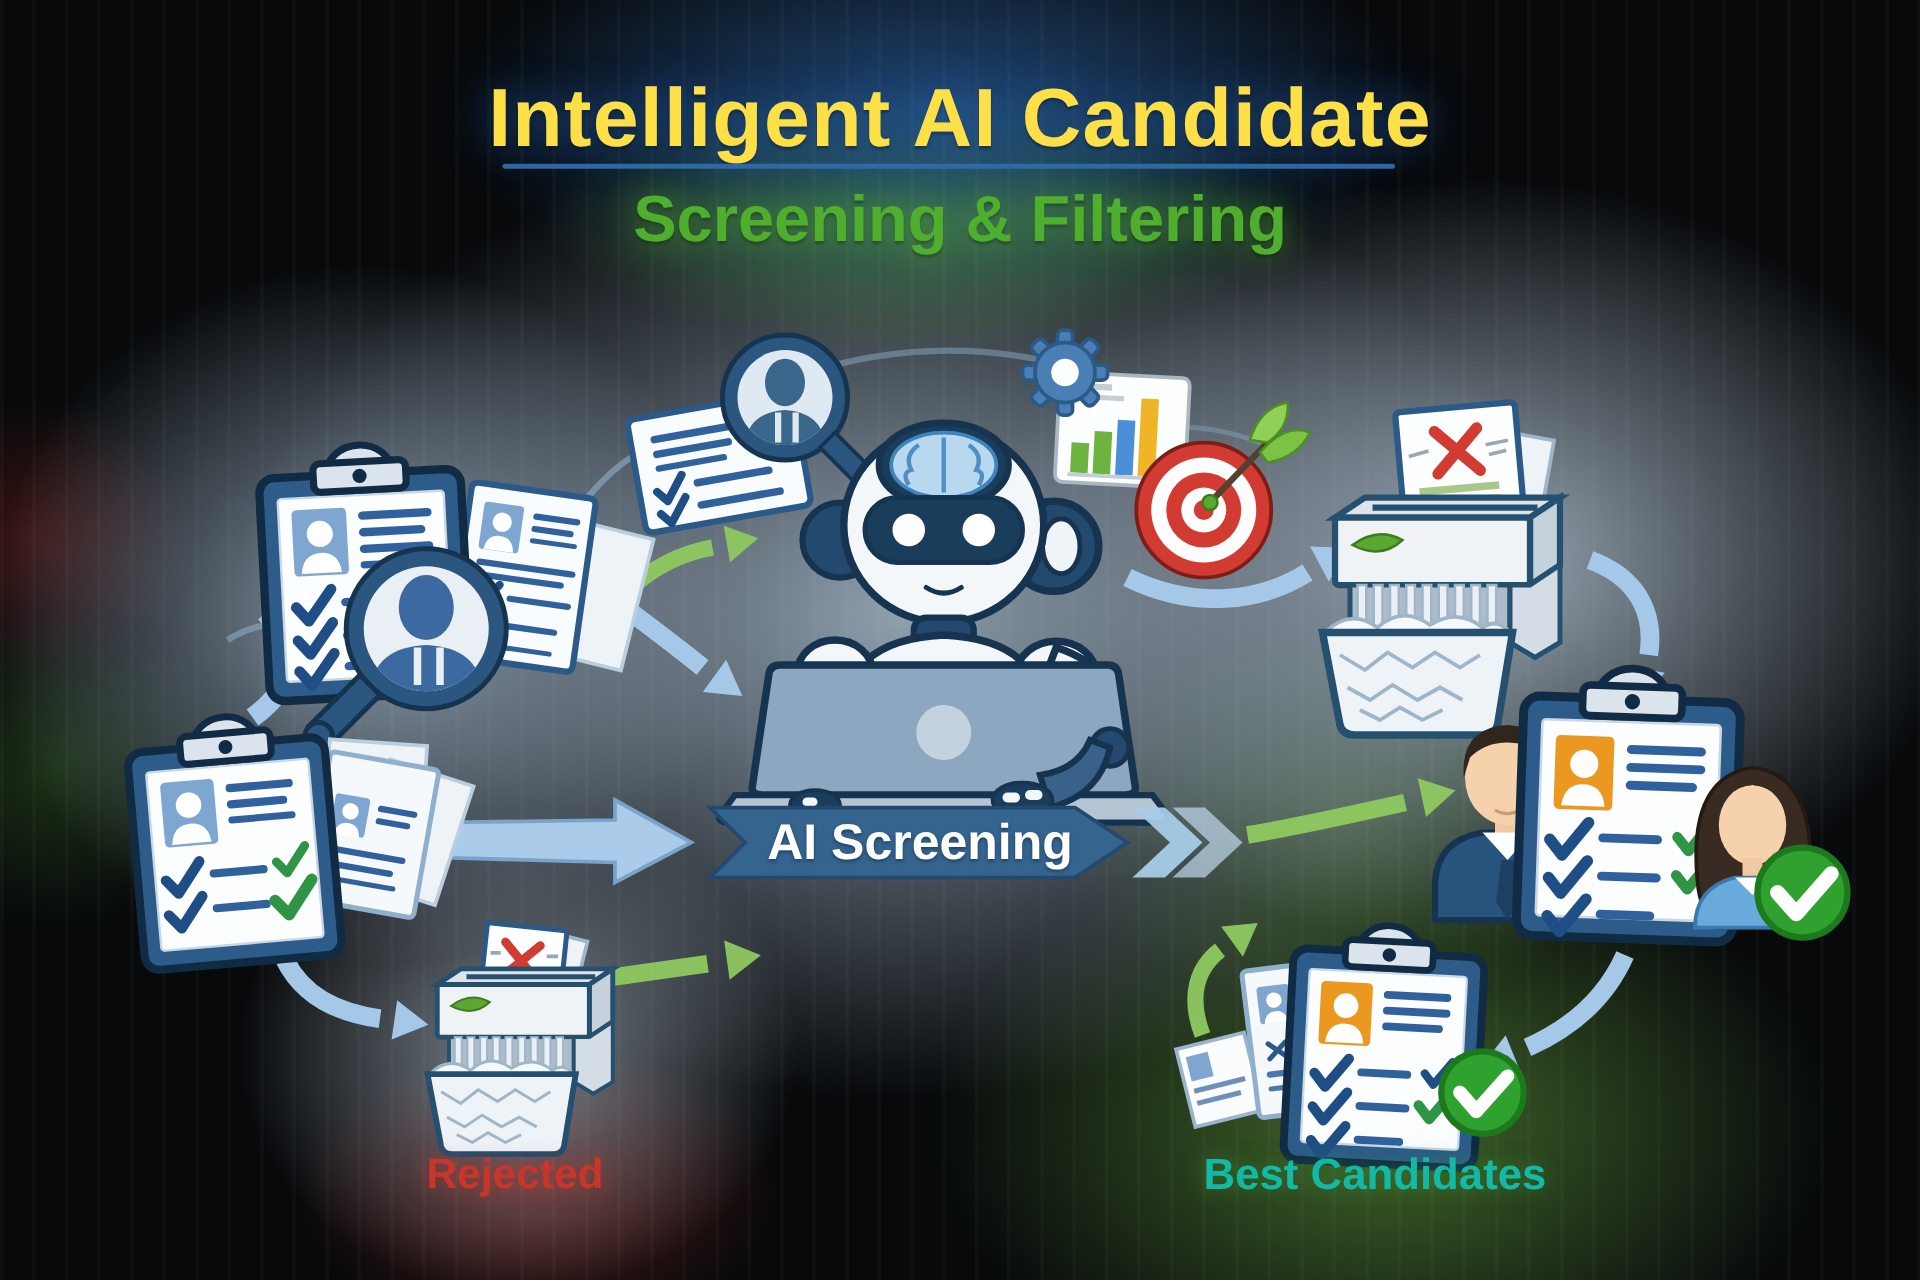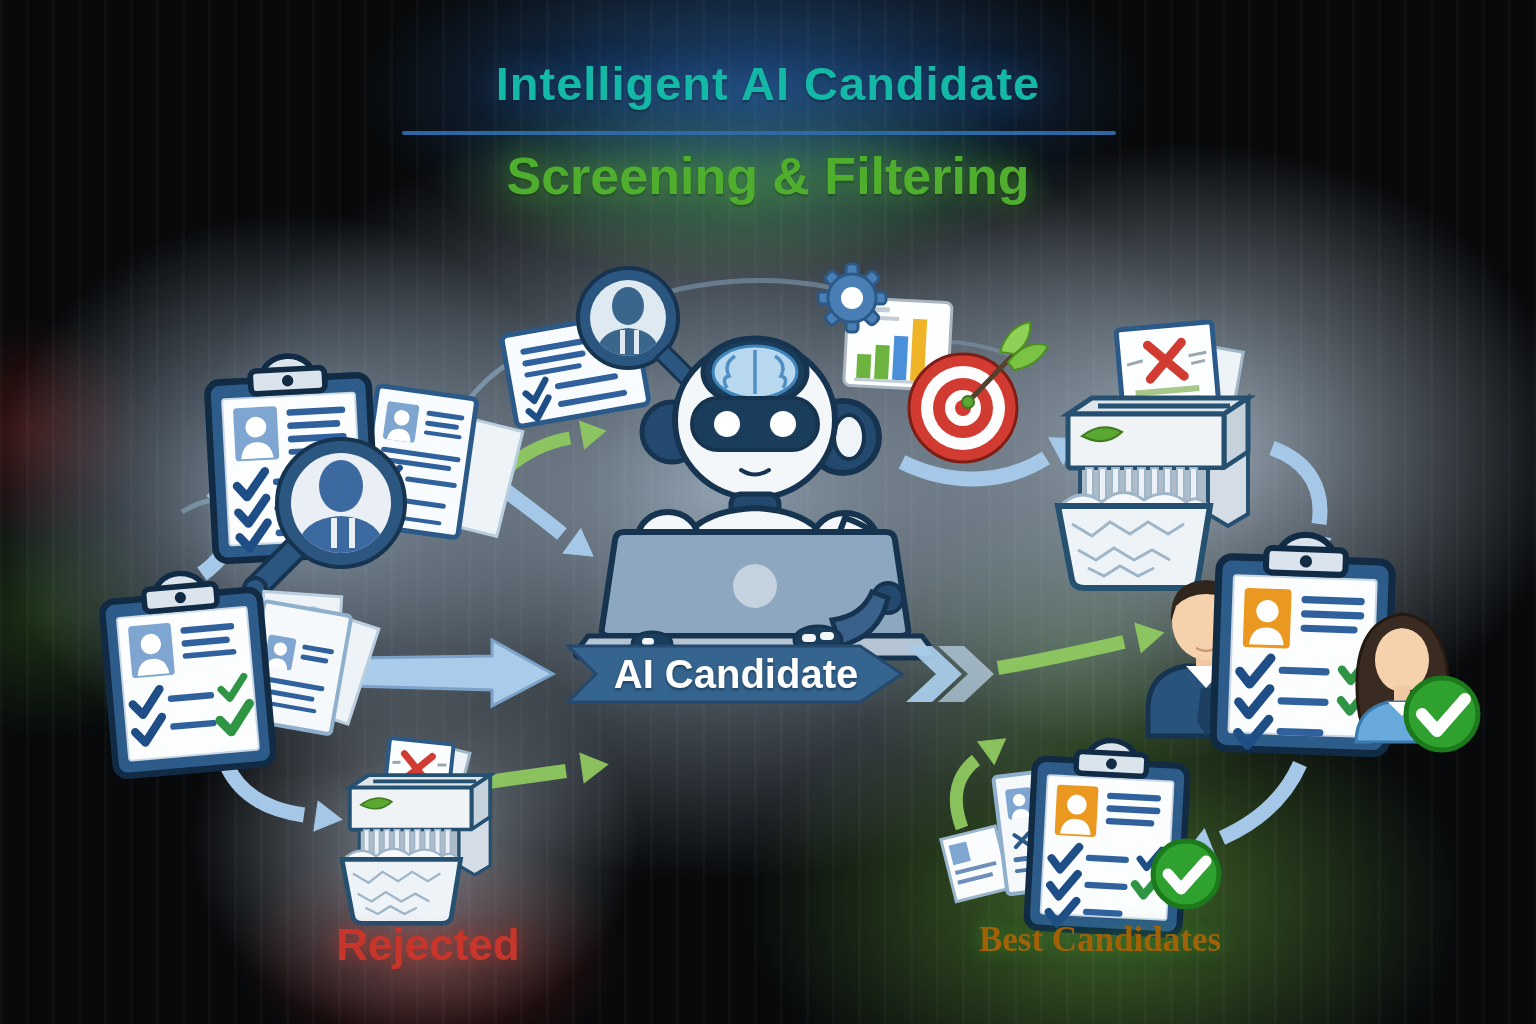--- a/index.html
+++ b/index.html
@@ -15,32 +15,32 @@
       radial-gradient(ellipse 430px 400px at 19% 48%, rgba(142,160,178,0.92), rgba(142,160,178,0) 70%),
       radial-gradient(ellipse 320px 280px at 27% 82%, rgba(152,162,174,0.80), rgba(0,0,0,0) 70%),
       radial-gradient(ellipse 280px 170px at 28% 93%, rgba(168,44,36,0.48), rgba(168,44,36,0) 70%),
       radial-gradient(ellipse 560px 440px at 77% 44%, rgba(168,184,198,0.92), rgba(168,184,198,0) 70%),
       radial-gradient(ellipse 500px 330px at 72% 88%, rgba(108,172,66,0.58), rgba(108,172,66,0) 72%),
       radial-gradient(ellipse 340px 220px at 70% 64%, rgba(96,160,60,0.38), rgba(0,0,0,0) 70%),
       radial-gradient(ellipse 180px 160px at 2% 42%,  rgba(140,32,26,0.38), rgba(0,0,0,0) 70%),
       radial-gradient(ellipse 200px 180px at 3% 60%,  rgba(72,132,44,0.32), rgba(0,0,0,0) 70%);
   }
   .txt{position:absolute;font-weight:700;text-align:center;}
-  #title   {left:0;right:0;top:56px;font-size:47px;letter-spacing:1px;color:#14b8a6;
+  #title   {left:0;right:0;top:56px;font-size:66px;letter-spacing:1px;color:#fde047;
             text-shadow:0 0 34px rgba(35,90,160,0.8),0 2px 2px rgba(0,0,0,0.35);}
   #title-underline{position:absolute;left:402px;top:131px;width:714px;height:4px;
             background:#2f6cab;border-radius:2px;opacity:.95;}
   #subtitle{left:0;right:0;top:146px;font-size:52px;color:#4fae2e;
             text-shadow:0 0 28px rgba(84,172,40,0.75),0 2px 2px rgba(0,0,0,0.3);}
   #banner-label{left:576px;top:645px;width:320px;height:58px;line-height:58px;
             font-size:40px;color:#ffffff;text-shadow:0 2px 3px rgba(10,30,50,0.5);}
-  #rejected-label{left:308px;top:920px;width:240px;font-size:44px;color:#c8352b;
+  #rejected-label{left:292px;top:920px;width:240px;font-size:34px;color:#c8352b;
             text-shadow:0 0 18px rgba(200,48,36,0.6);}
-  #best-label{left:950px;top:920px;width:300px;font-size:35px;color:#a16207;
-            text-shadow:0 0 18px rgba(62,164,52,0.55);font-family:Liberation Serif, serif;}
+  #best-label{left:950px;top:920px;width:300px;font-size:35px;color:#14b8a6;
+            text-shadow:0 0 18px rgba(62,164,52,0.55);}
   svg{position:absolute;left:0;top:0;}
 </style>
 </head>
 <body>
 
 <svg width="1536" height="1024" viewBox="0 0 1536 1024">
   <defs>
     <g id="clipboard">
       <rect x="0" y="18" width="170" height="188" rx="13" fill="#2e5c8a" stroke="#112b44" stroke-width="7"></rect>
       <rect x="15" y="36" width="140" height="154" rx="3" fill="#fbfdff" stroke="#c9d8e4" stroke-width="2"></rect>
@@ -454,15 +454,15 @@
     <g>
       <circle cx="1186" cy="874" r="33" fill="#2fa12f" stroke="#1c7a1c" stroke-width="5"></circle>
       <path d="M1168 874 l13 15 l25 -28" fill="none" stroke="#ffffff" stroke-width="11" stroke-linecap="round" stroke-linejoin="round"></path>
     </g>
   </g>
 </svg>
 
 <div class="txt" id="title">Intelligent AI Candidate</div>
 <div id="title-underline"></div>
 <div class="txt" id="subtitle">Screening &amp; Filtering</div>
-<div class="txt" id="banner-label">AI Candidate</div>
+<div class="txt" id="banner-label">AI Screening</div>
 <div class="txt" id="rejected-label">Rejected</div>
 <div class="txt" id="best-label">Best Candidates</div>
 
 </body></html>

